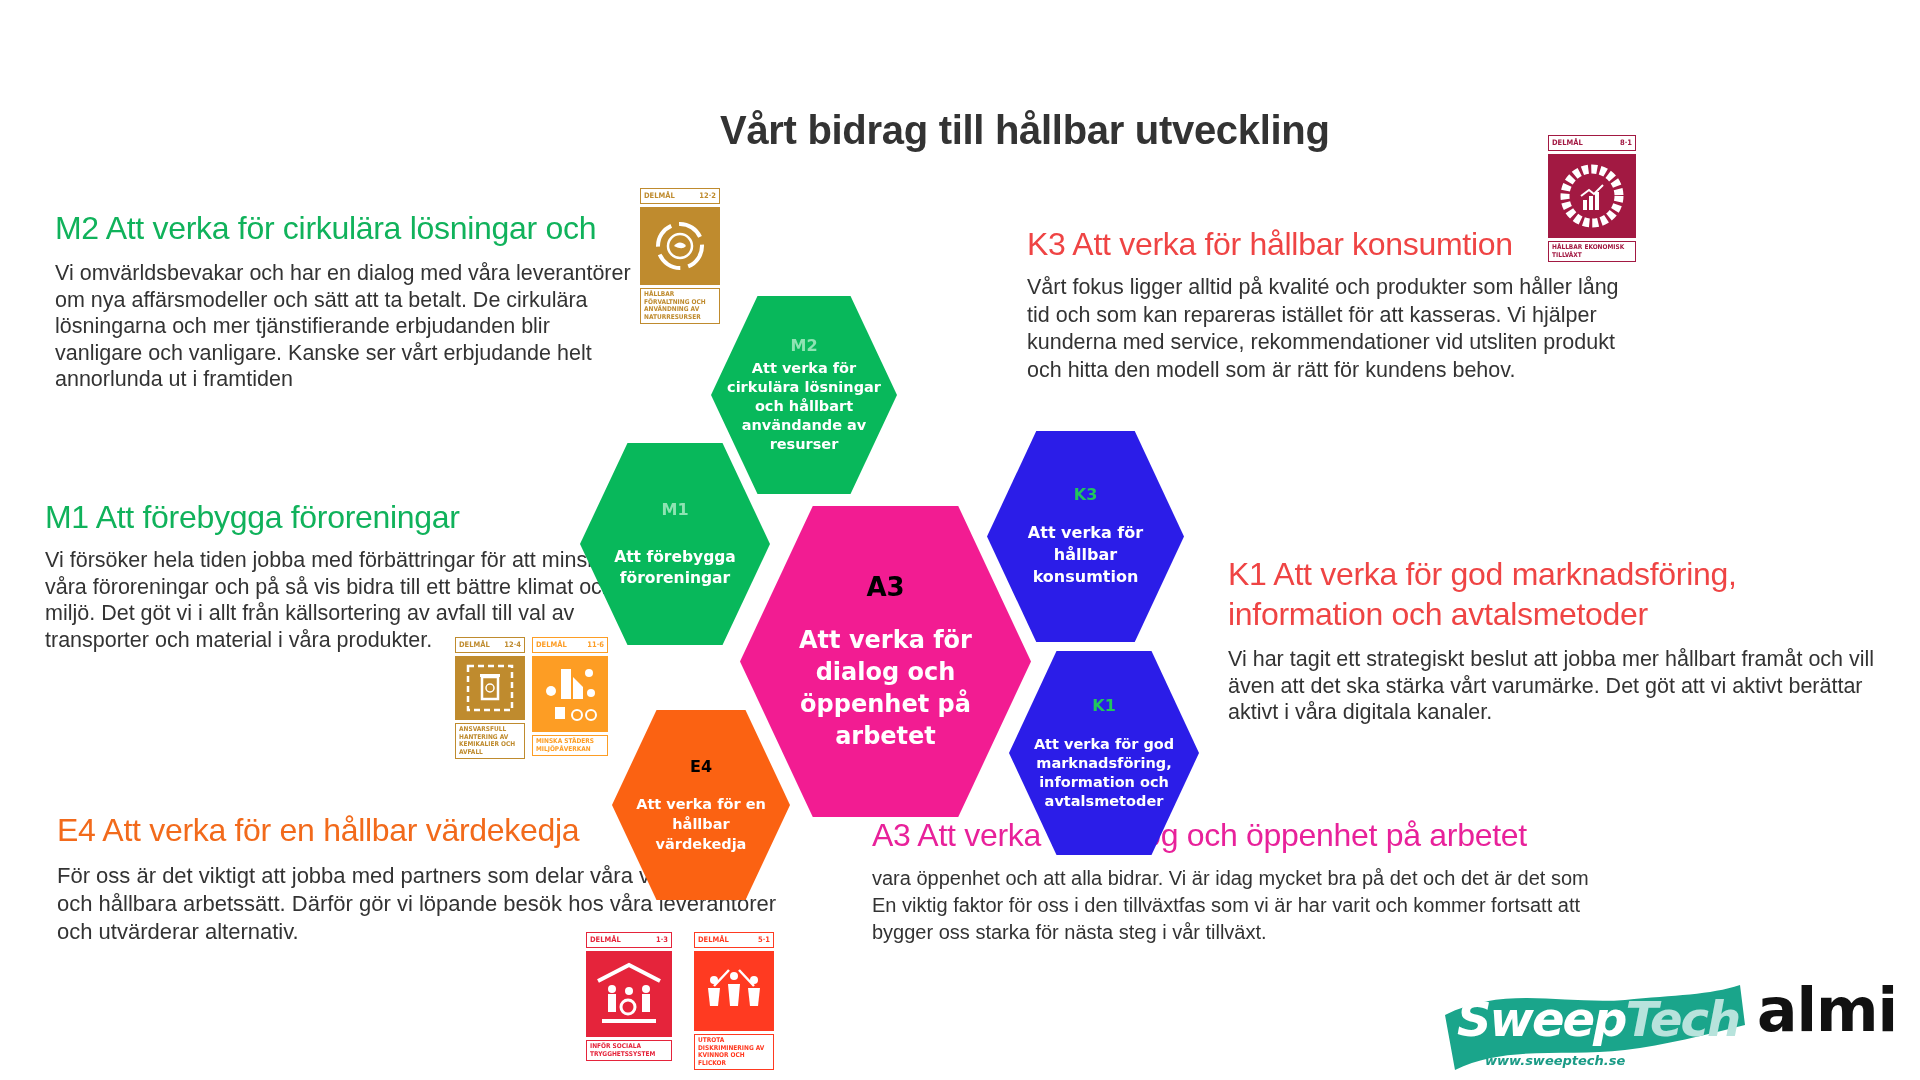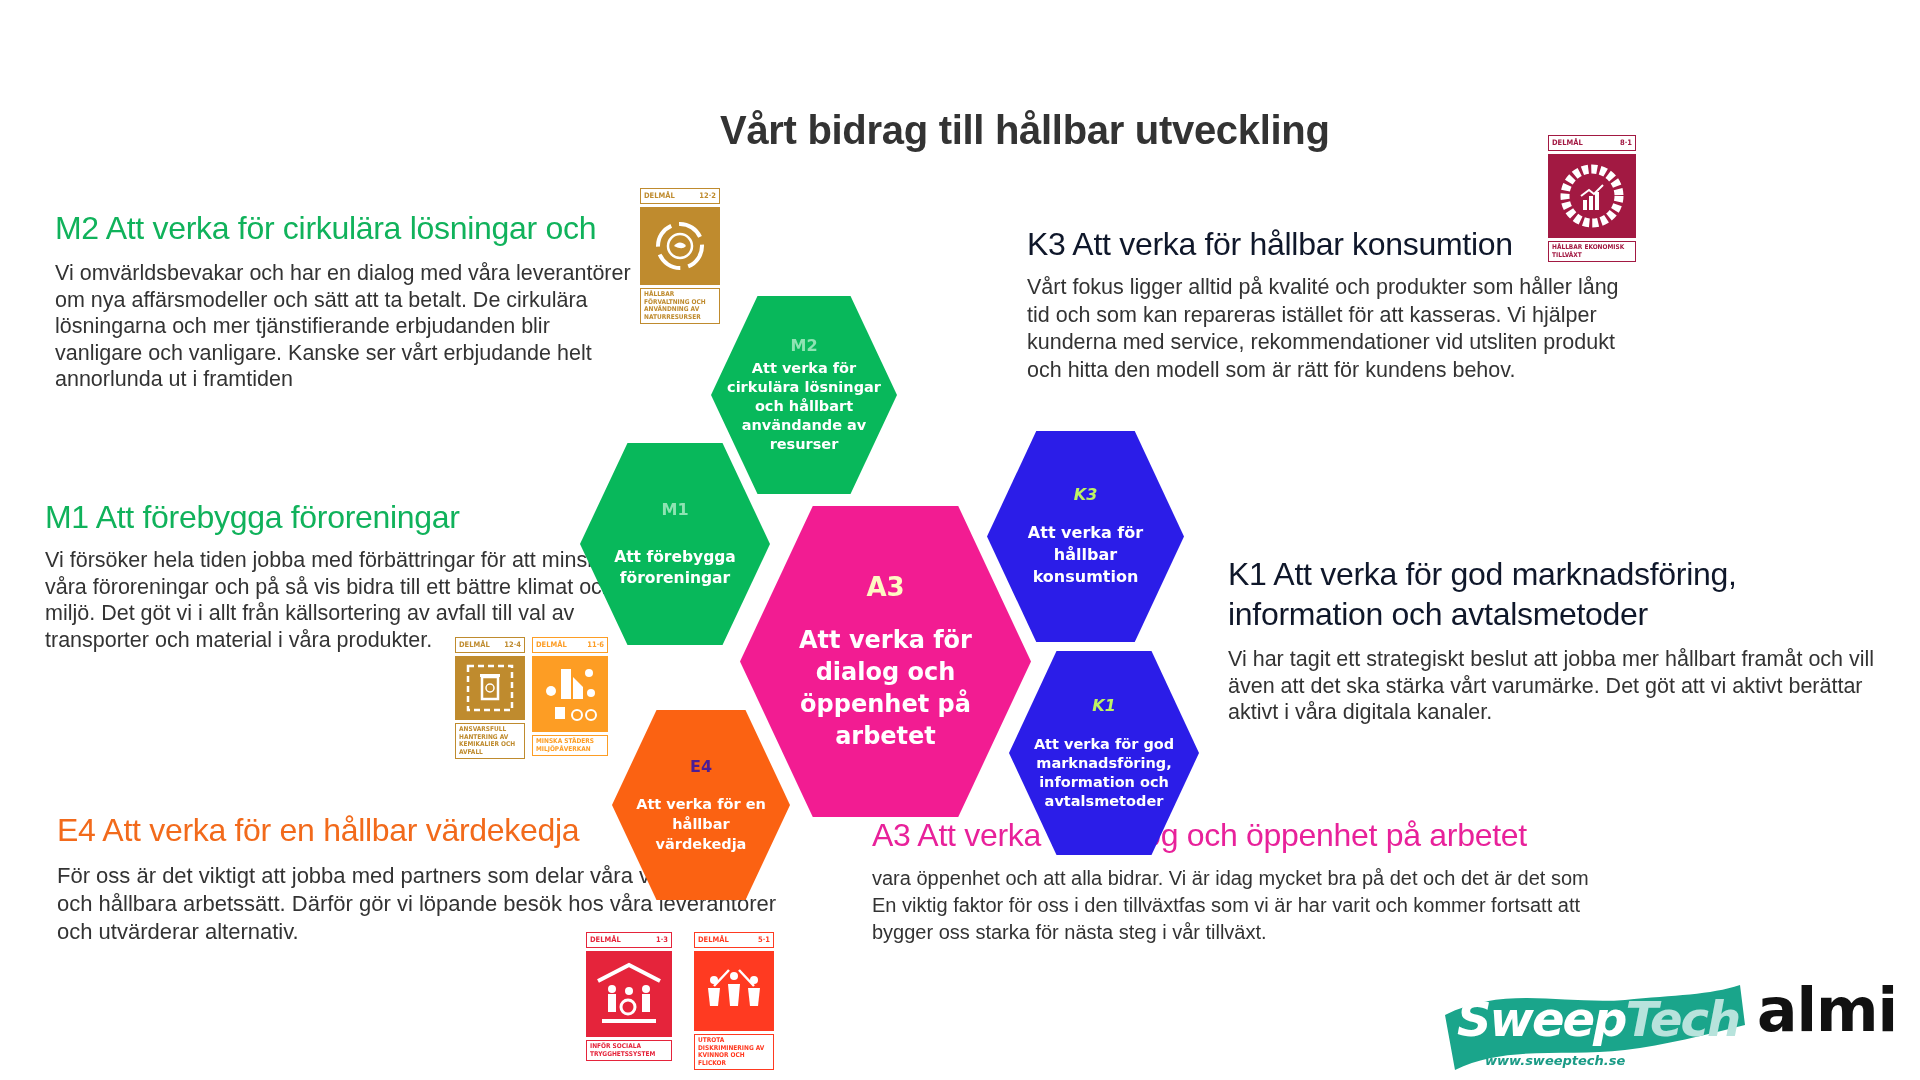--- a/index.html
+++ b/index.html
@@ -3,38 +3,38 @@
 <meta charset="utf-8">
 <style>
   html, body { margin:0; padding:0; }
   body { width:1920px; height:1080px; position:relative; background:#ffffff; overflow:hidden;
          font-family:"Liberation Sans", sans-serif; color:#333333; }
   .abs { position:absolute; }
   .title { left:0; width:2070px; top:108px; text-align:center; font-size:40px; font-weight:bold; color:#333; letter-spacing:-0.3px; }
   .heading { font-size:32px; line-height:40px; font-weight:normal; margin:0; letter-spacing:-0.3px; }
   .body { font-size:21.5px; line-height:26.5px; color:#333; margin:0; }
   .green { color:#10b25b; }
-  .blue { color:#0f172a; }
+  .blue { color:#ef4444; }
   .orange { color:#f26a1b; }
   .pink { color:#e8219a; }
 
   .hex { position:absolute; clip-path: polygon(25% 0%, 75% 0%, 100% 50%, 75% 100%, 25% 100%, 0% 50%);
          display:flex; flex-direction:column; align-items:center; justify-content:center; text-align:center;
          font-family:"DejaVu Sans", sans-serif; font-weight:bold; color:#fff; border-radius:12px; }
   .hex .code { font-size:16px; margin-bottom:4px; }
   .hex .txt { font-size:14.5px; line-height:19px; }
   .hex-green { background:#08b85b; }
   .hex-green .code { color:#8fe3b3; }
   .hex-pink { background:#f21c92; }
-  .hex-pink .code { color:#fef9c3; font-size:26px; margin-bottom:22px; }
+  .hex-pink .code { color:#000000; font-size:26px; margin-bottom:22px; }
   .hex-pink .txt { font-size:24px; line-height:32px; }
   .hex-blue { background:#2b1de8; }
-  .hex-blue .code { color:#bef264;font-style:italic; }
+  .hex-blue .code { color:#22c55e; }
   .hex-orange { background:#fb6212; }
-  .hex-orange .code { color:#4c1d95; }
+  .hex-orange .code { color:#000000; }
 
   .badge { position:absolute; background:#fff; font-family:"DejaVu Sans Condensed","DejaVu Sans", sans-serif; }
   .badge .top { display:flex; justify-content:space-between; border:1.5px solid; font-size:7.5px; font-weight:bold; padding:2px 3px; height:10px; line-height:10px; box-sizing:content-box; }
   .badge .pic { margin-top:3px; display:flex; align-items:center; justify-content:center; }
   .badge .cap { margin-top:3px; border:1.5px solid; font-size:6.5px; line-height:7.5px; padding:2px 3px; font-weight:bold; }
 
   .logo-sweep { position:absolute; left:1445px; top:985px; width:305px; height:90px; }
   .sweep-text { position:absolute; left:12px; top:6px; font-family:"DejaVu Sans", sans-serif; font-style:italic; font-weight:bold; font-size:48px; letter-spacing:-2px; }
   .sweep-text .s1 { color:#ffffff; }
   .sweep-text .s2 { color:#b7e3dc; }

